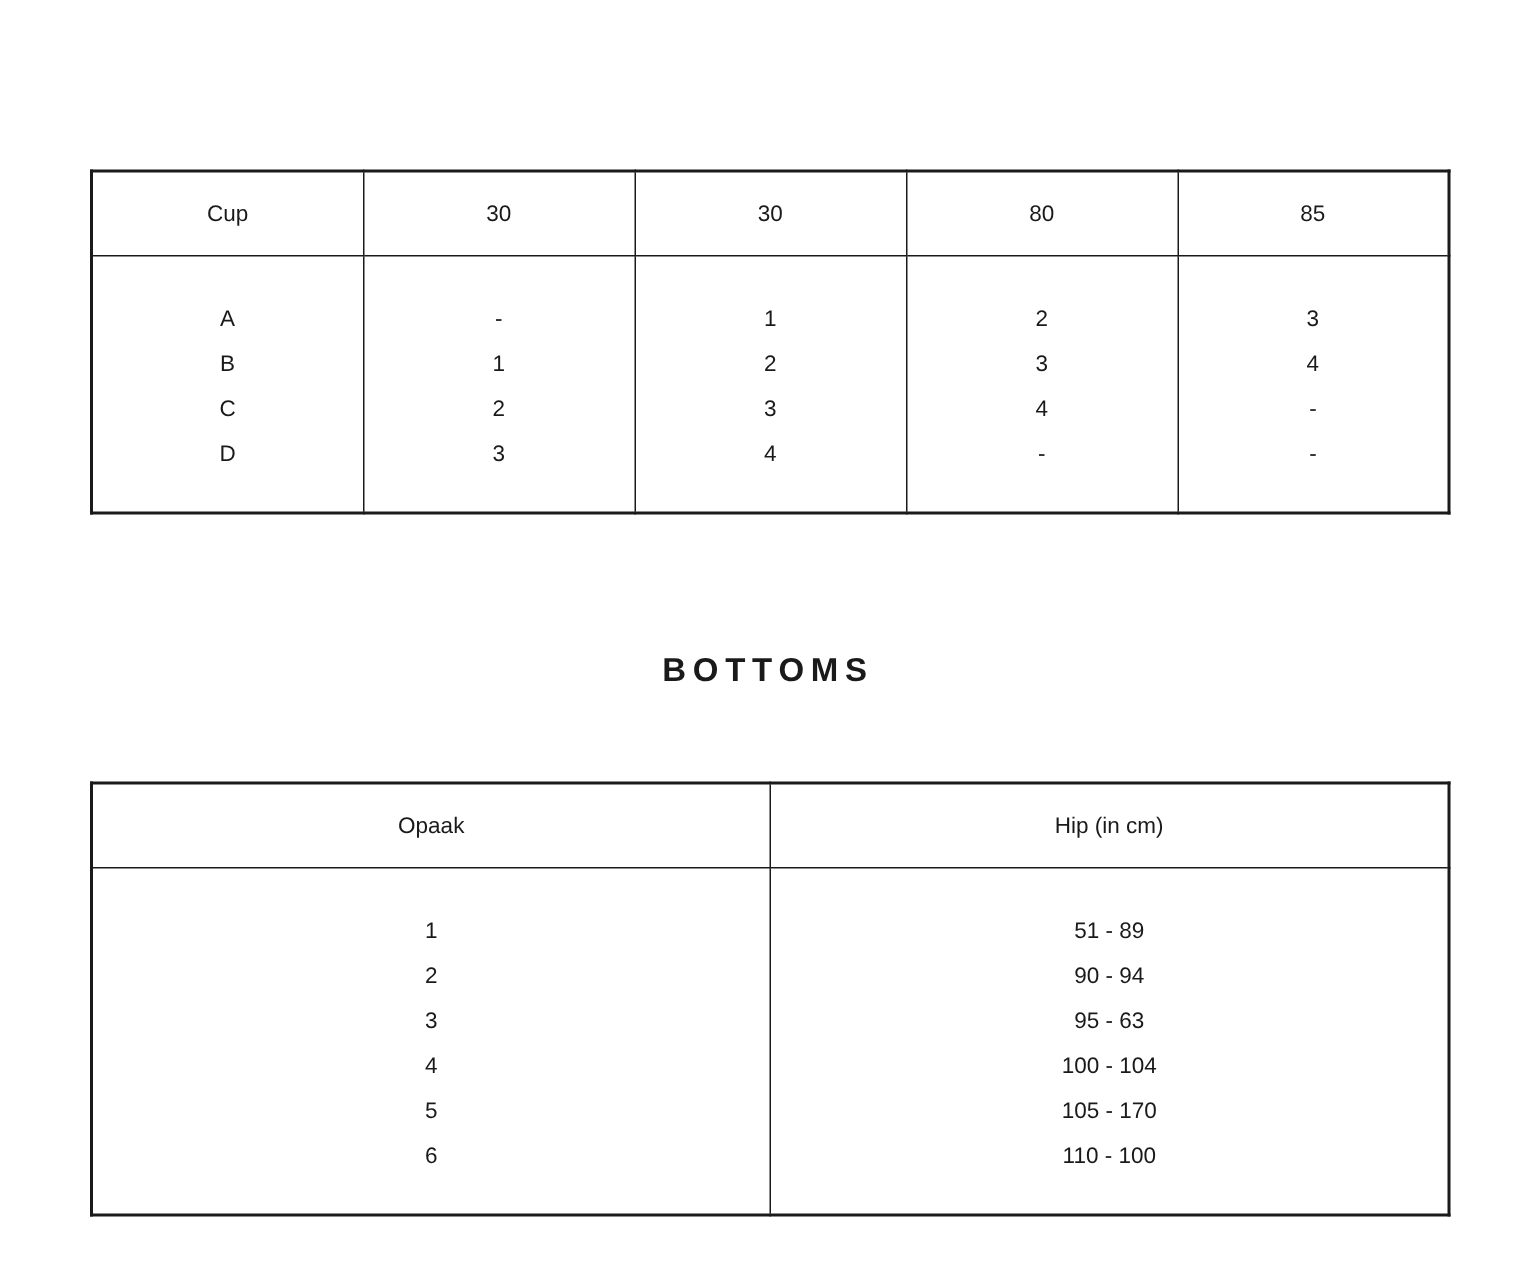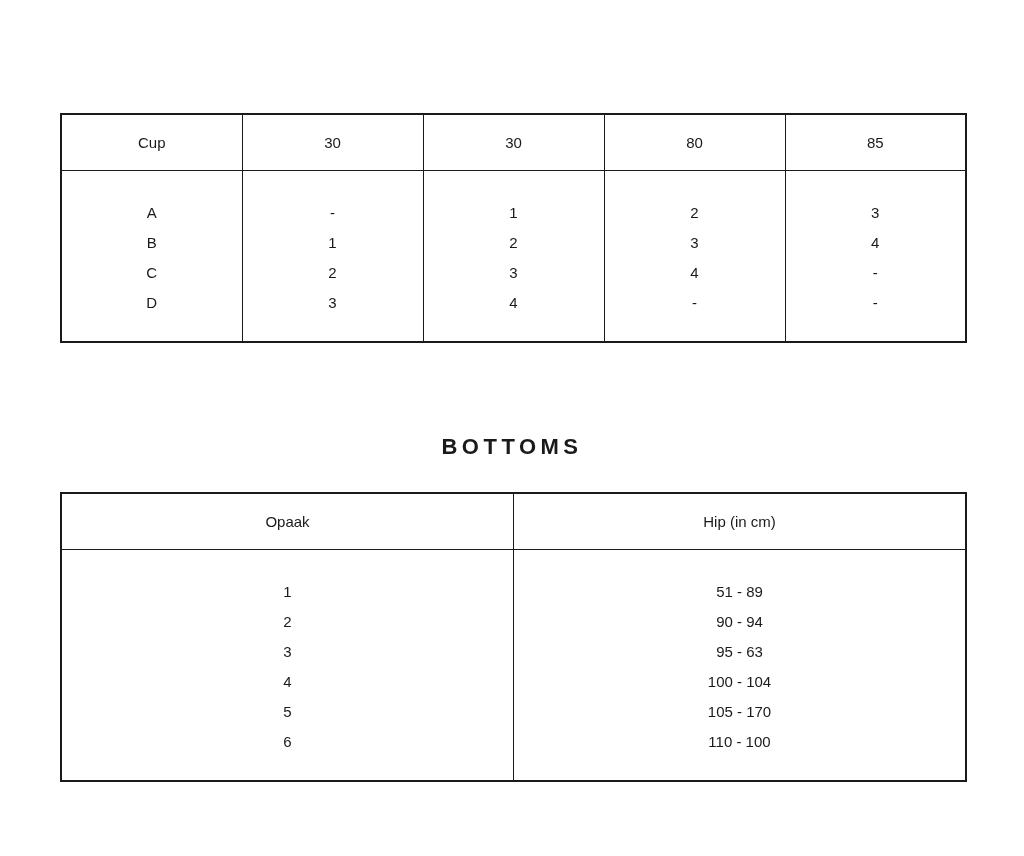--- a/index.html
+++ b/index.html
@@ -32,21 +32,21 @@
   table.size-table {
     position: absolute;
     left: 60px;
     border-collapse: collapse;
     table-layout: fixed;
     width: 907px;
     border: 2px solid #1a1a1a;
     background: #ffffff;
   }
   .table-1 { top: 113px; }
-  .table-2 { top: 492px; }
+  .table-2 { top: 521px; }
 
   table.size-table th {
     border: 1px solid #1a1a1a;
     border-top: none;
     height: 55px;
     font-weight: normal;
     font-size: 15px;
     text-align: center;
     padding: 0;
     color: #1a1a1a;

